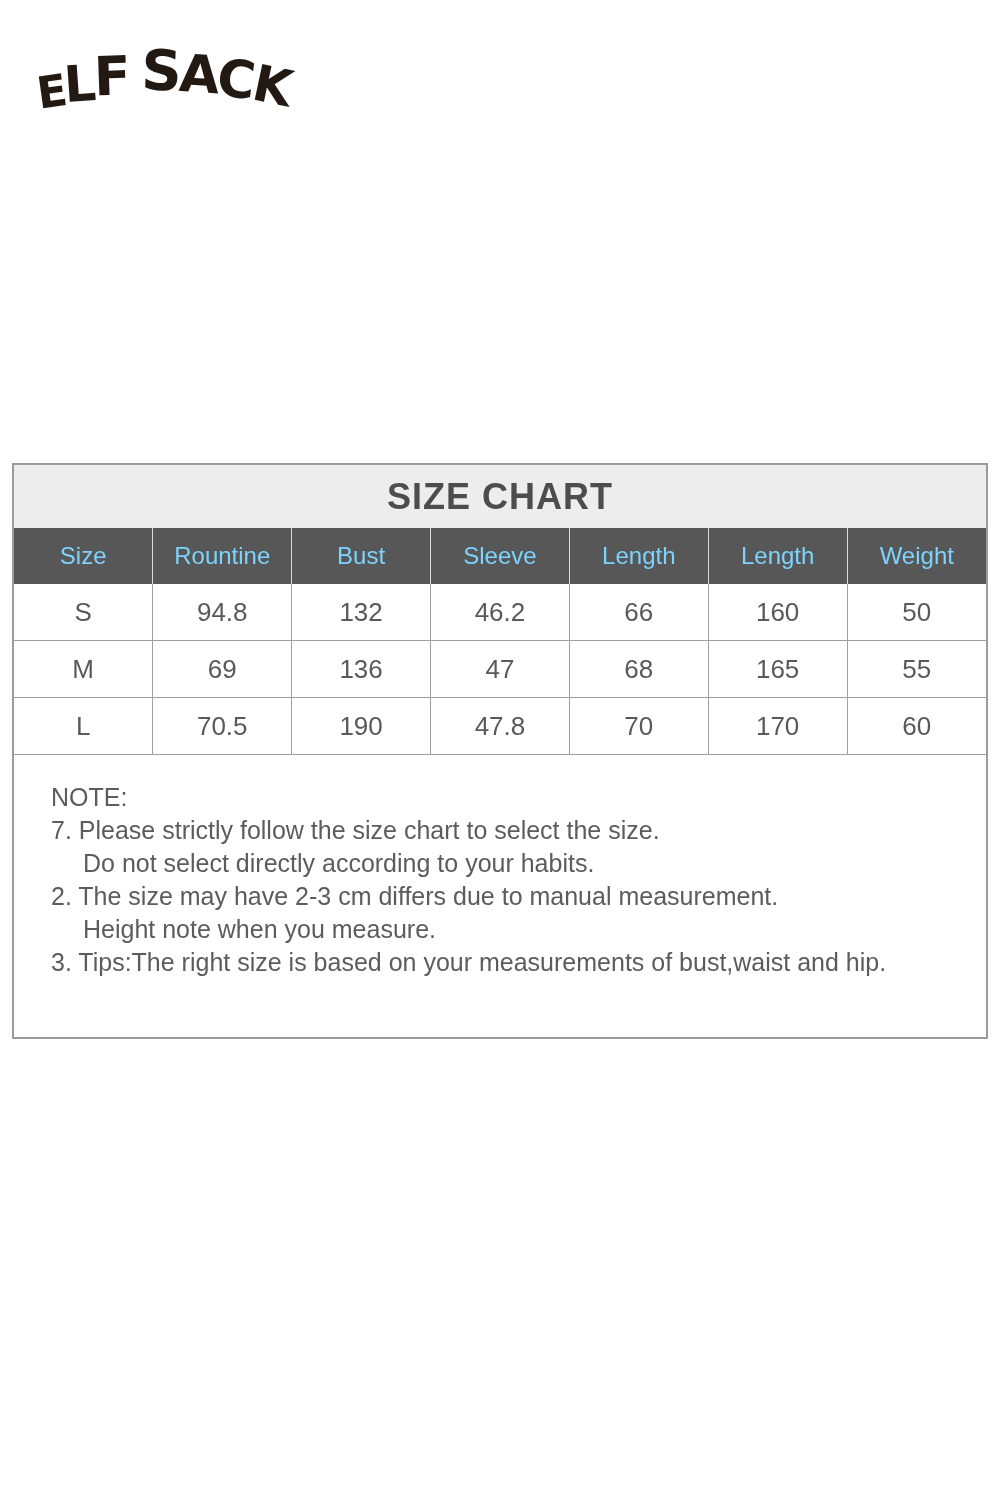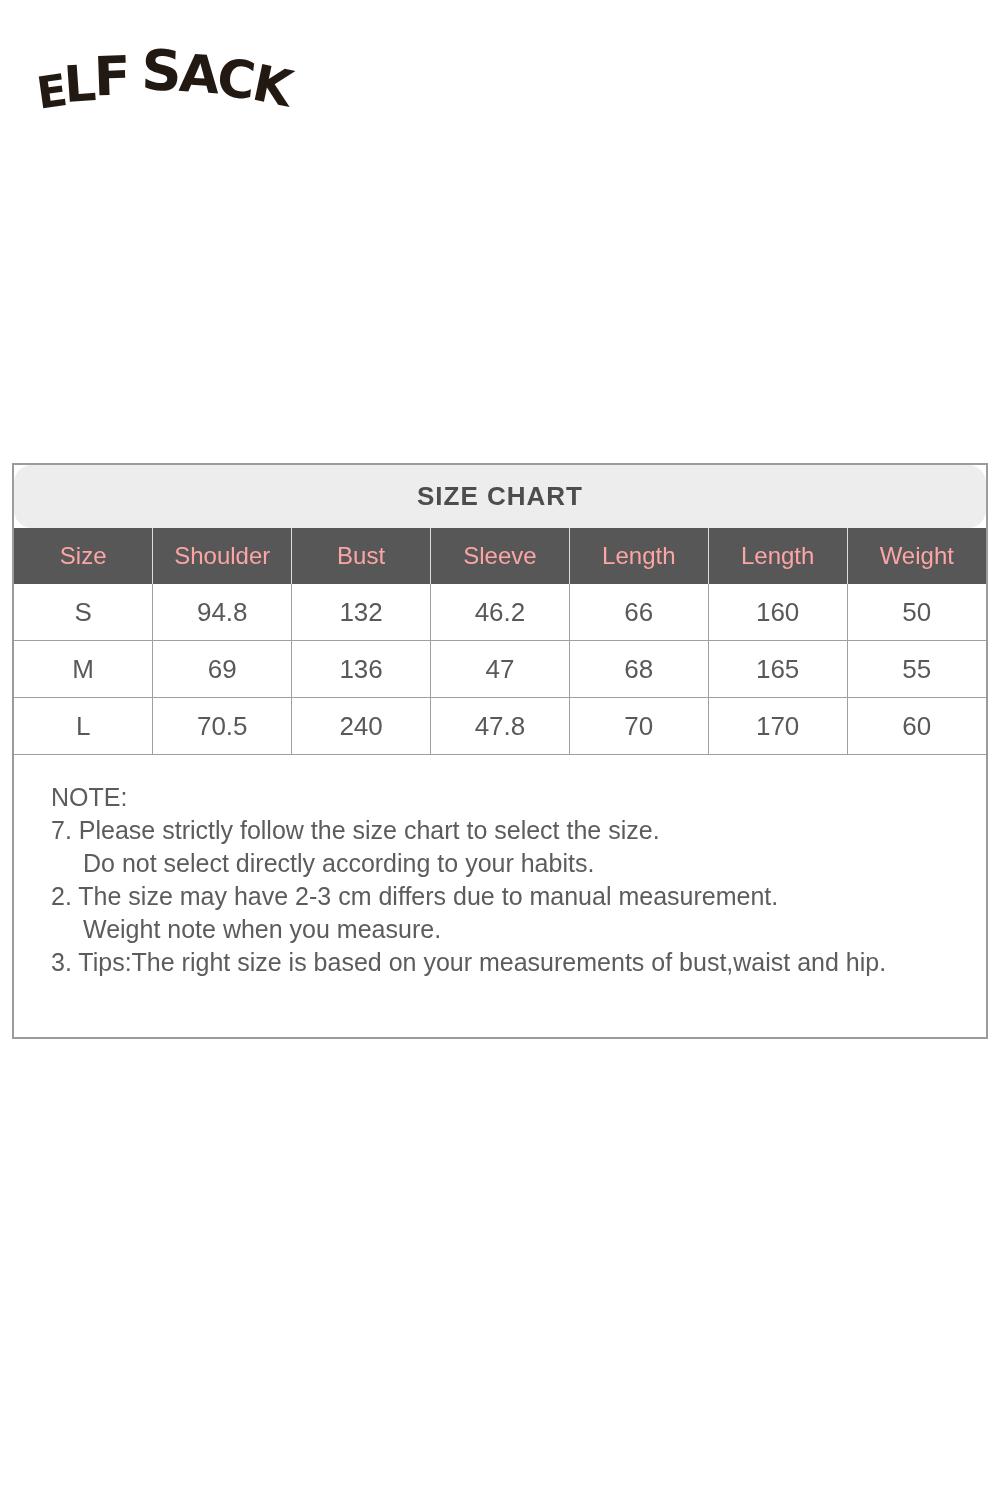--- a/index.html
+++ b/index.html
@@ -47,37 +47,36 @@
     width: 976px;
     height: 576px;
     border: 2px solid #9b9b9b;
     box-sizing: border-box;
     background: #ffffff;
   }
   .chart-title {
     height: 63px;
     background: #eeeded;
     color: #4d4d4d;
-    font-size: 26px;
+    font-size: 36px;
     font-weight: bold;
     letter-spacing: 1px;
     display: flex;
     align-items: center;
     justify-content: center;
-    border-radius: 18px;
   }
   table.size-table {
     width: 100%;
     border-collapse: collapse;
     table-layout: fixed;
   }
   table.size-table th {
     height: 54px;
     background: #575757;
-    color: #fca5a5;
+    color: #7dd3fc;
     font-size: 24px;
     font-weight: normal;
     text-align: center;
     border-left: 1px solid #dcdcdc;
   }
   table.size-table th:first-child { border-left: none; }
   table.size-table td {
     height: 54px;
     color: #595959;
     font-size: 26px;
@@ -107,21 +106,21 @@
   <div class="logo"><span class="ch-0">E</span><span class="ch-1">L</span><span class="ch-2">F</span><span class="ch-3">&nbsp;</span><span class="ch-4">S</span><span class="ch-5">A</span><span class="ch-6">C</span><span class="ch-7">K</span></div>
 
   <div class="chart-panel">
 
     <div class="chart-title">SIZE CHART</div>
 
     <table class="size-table">
       <thead>
         <tr>
           <th>Size</th>
-          <th>Shoulder</th>
+          <th>Rountine</th>
           <th>Bust</th>
           <th>Sleeve</th>
           <th>Length</th>
           <th>Length</th>
           <th>Weight</th>
         </tr>
       </thead>
       <tbody>
         <tr>
           <td>S</td>
@@ -137,32 +136,32 @@
           <td>69</td>
           <td>136</td>
           <td>47</td>
           <td>68</td>
           <td>165</td>
           <td>55</td>
         </tr>
         <tr>
           <td>L</td>
           <td>70.5</td>
-          <td>240</td>
+          <td>190</td>
           <td>47.8</td>
           <td>70</td>
           <td>170</td>
           <td>60</td>
         </tr>
       </tbody>
     </table>
 
     <div class="note">
       <div class="line">NOTE:</div>
       <div class="line">7. Please strictly follow the size chart to select the size.</div>
       <div class="line indent">Do not select directly according to your habits.</div>
       <div class="line">2. The size may have 2-3 cm differs due to manual measurement.</div>
-      <div class="line indent">Weight note when you measure.</div>
+      <div class="line indent">Height note when you measure.</div>
       <div class="line">3. Tips:The right size is based on your measurements of bust,waist and hip.</div>
     </div>
 
   </div>
 </div>
 
 </body></html>

